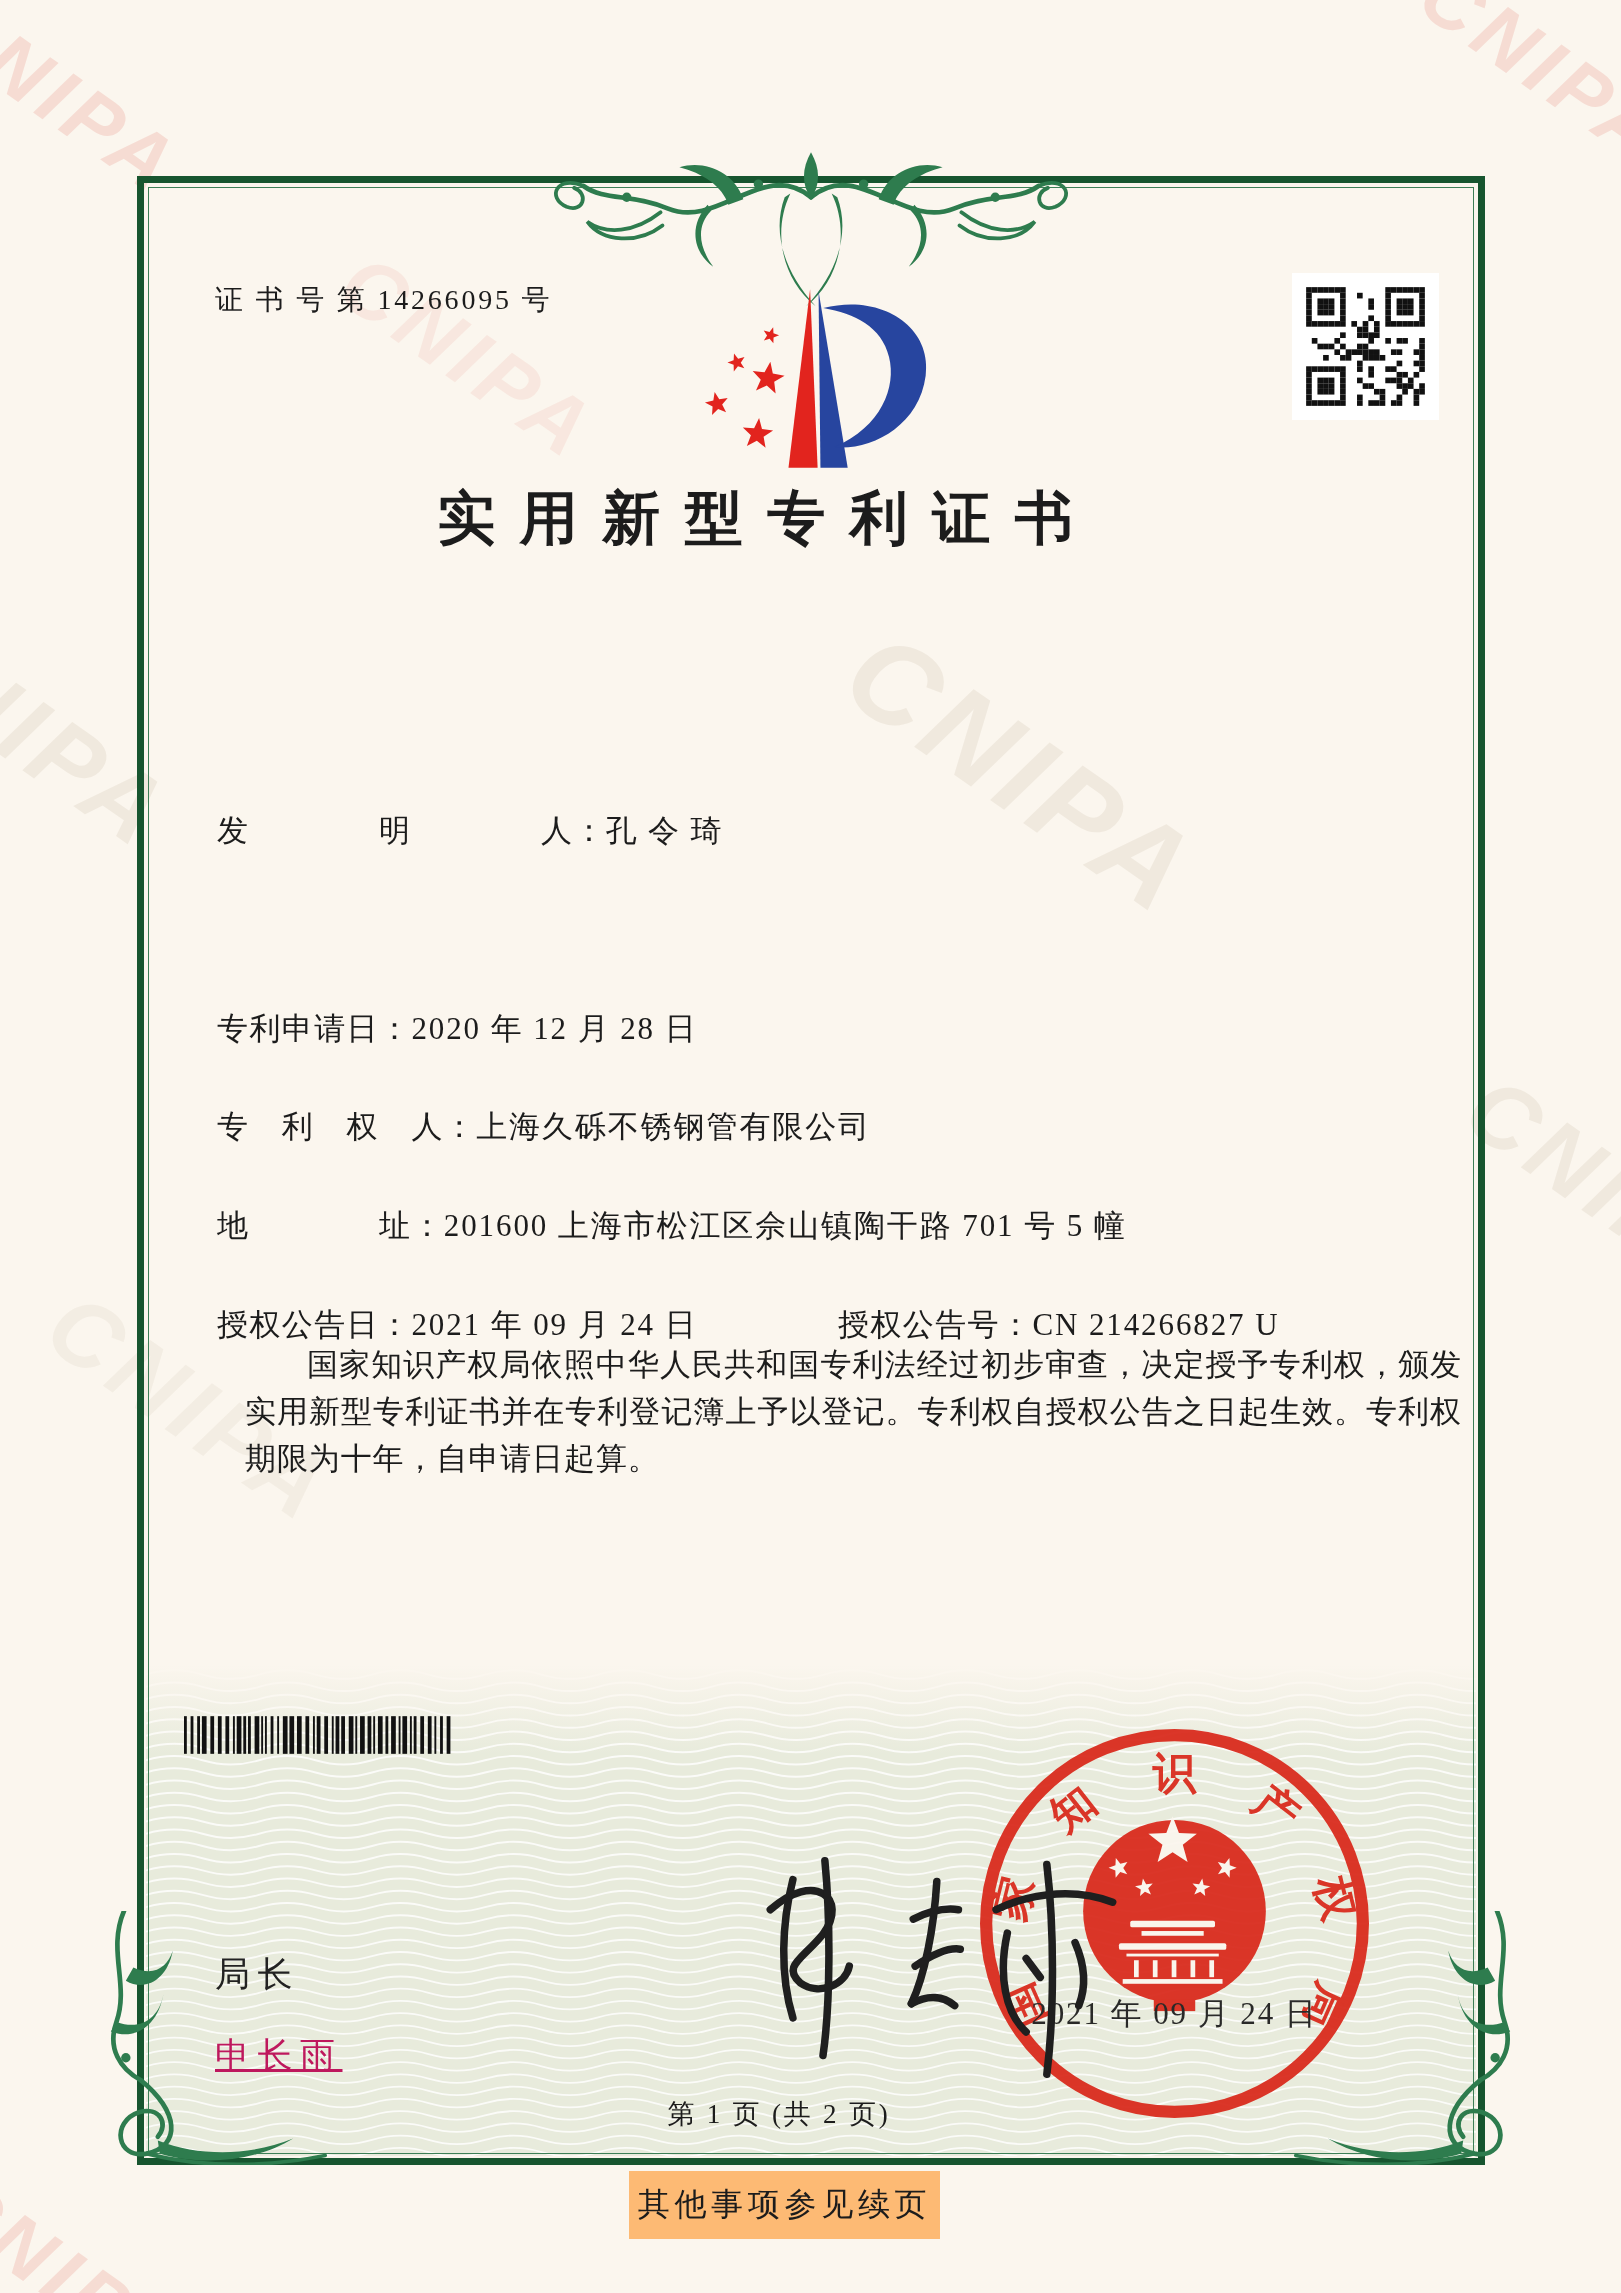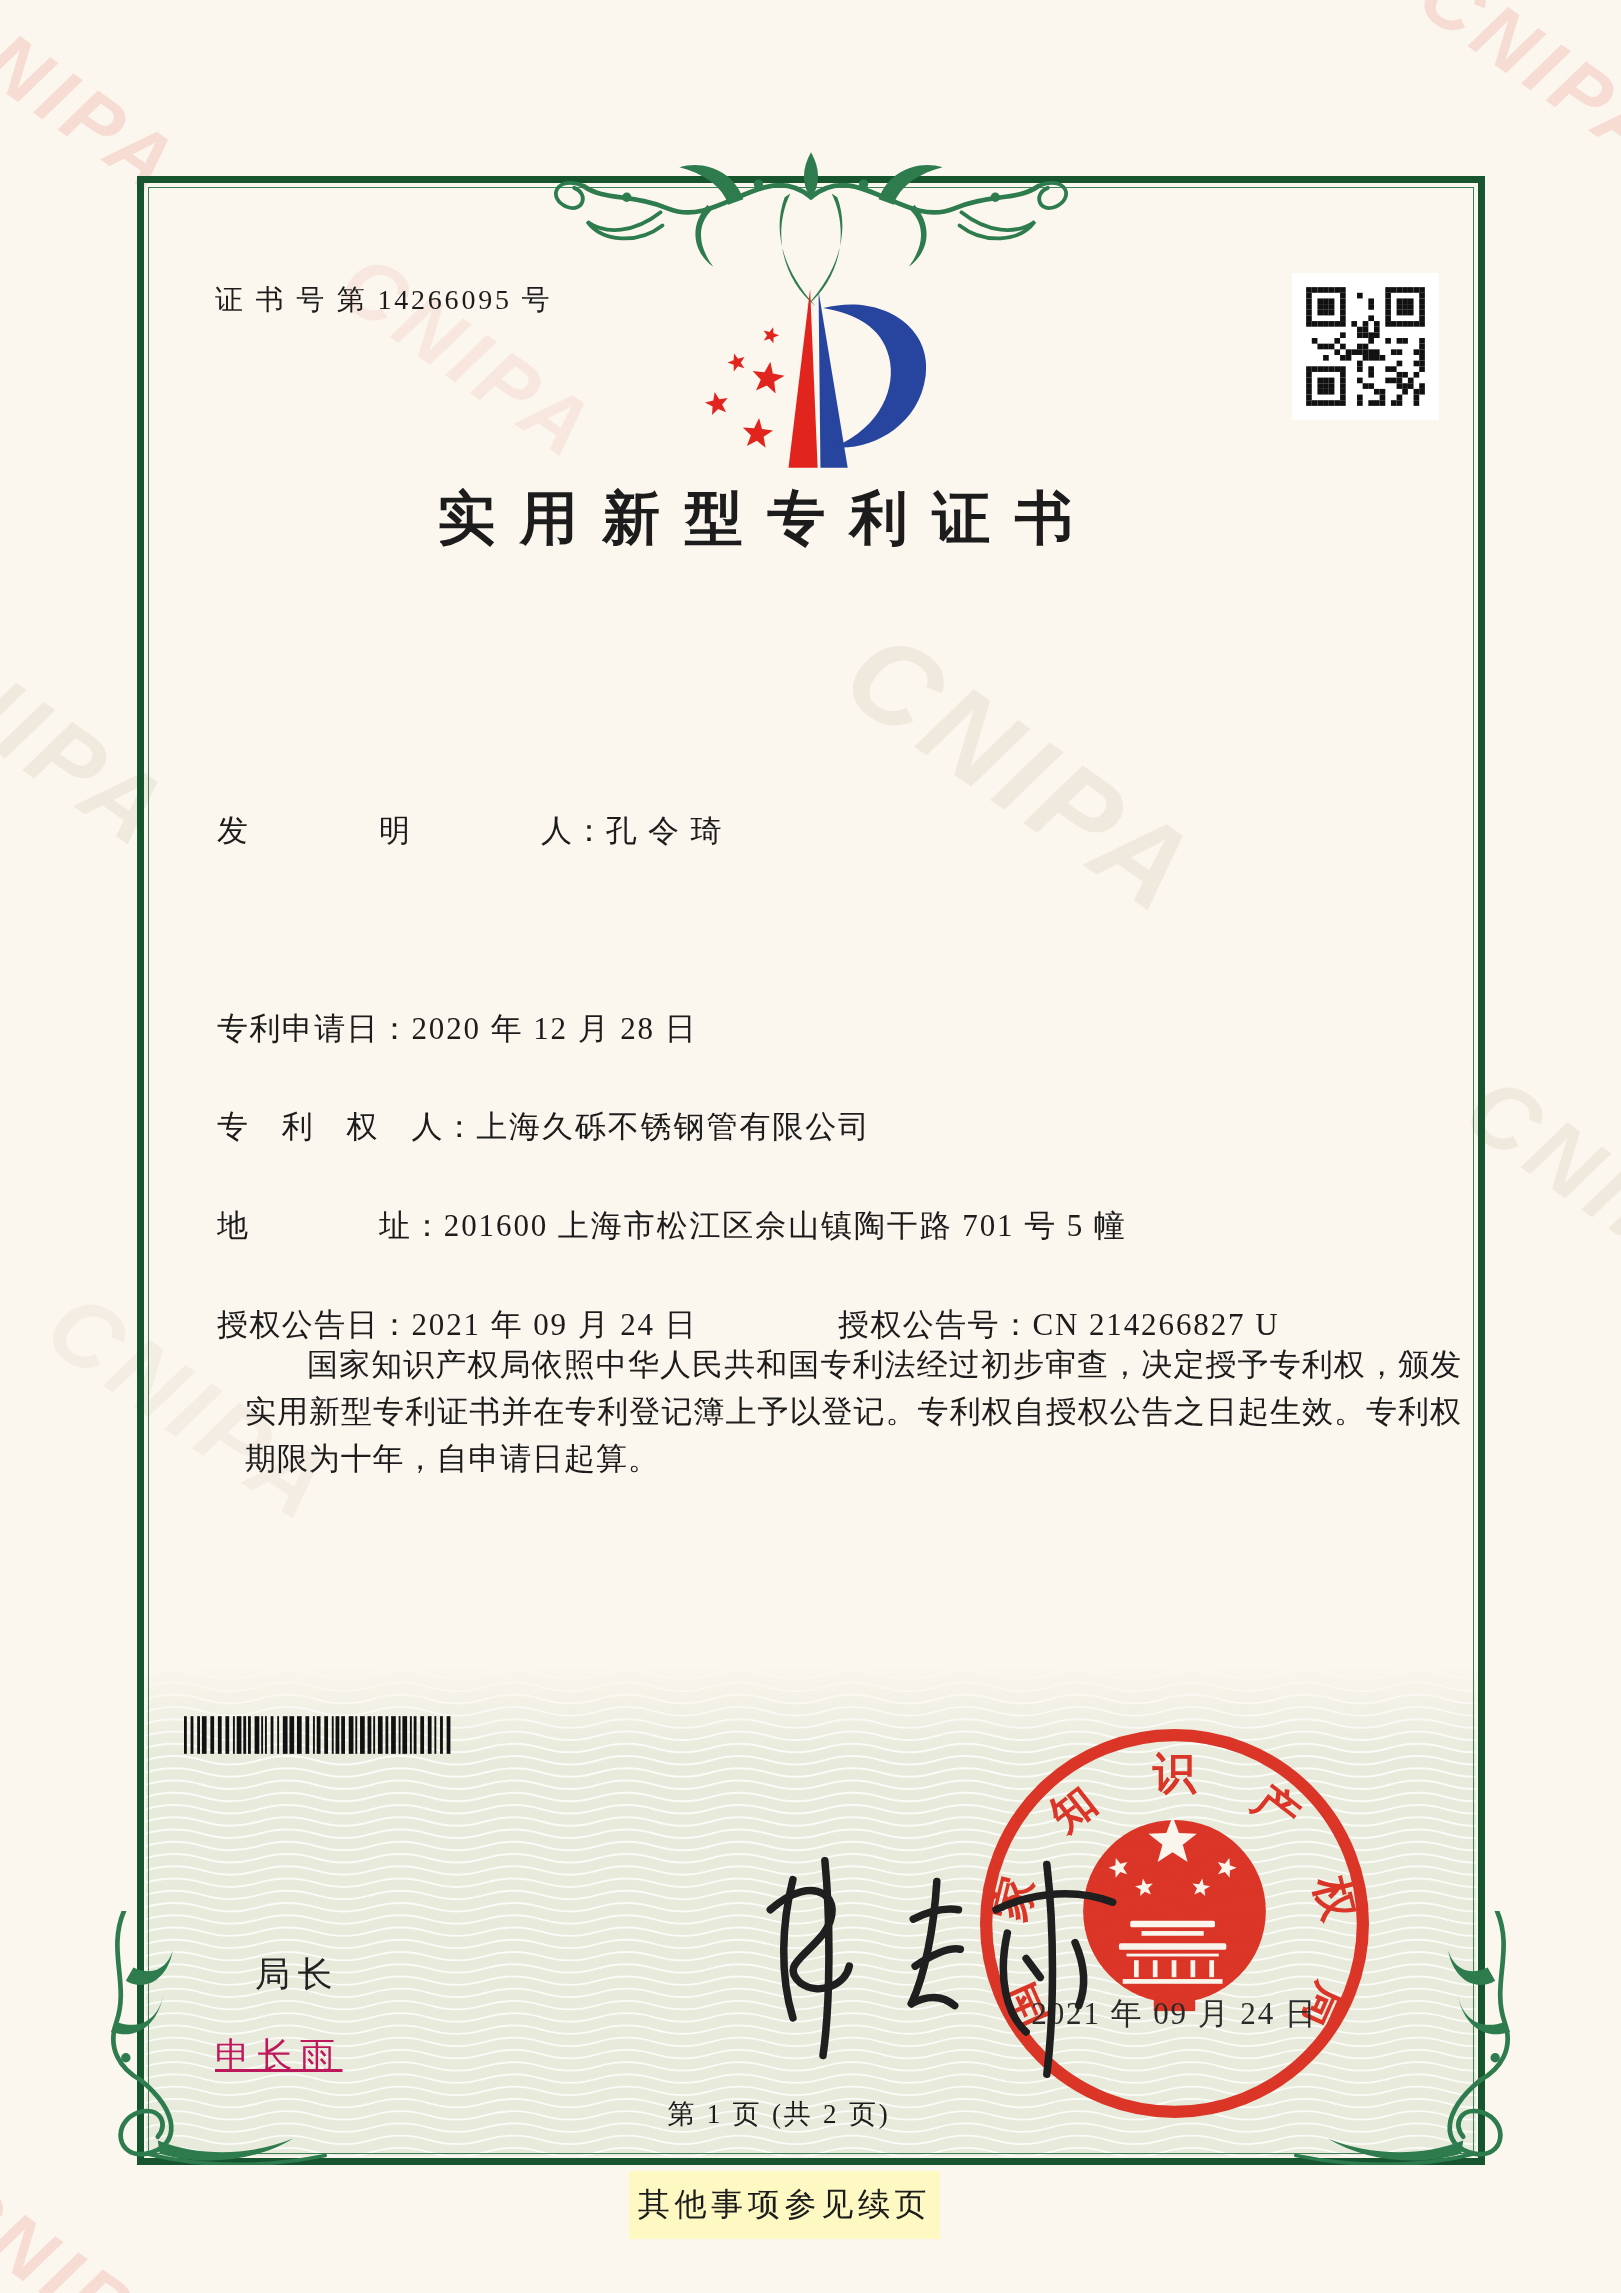--- a/index.html
+++ b/index.html
@@ -24,26 +24,26 @@
   .qr{position:absolute;left:1292px;top:273px;width:147px;height:147px;background:#fff;}
   .title{position:absolute;left:137px;top:480px;width:1236px;text-align:center;font-size:58px;font-weight:bold;
          letter-spacing:24.5px;text-indent:24.5px;}
   .field-row{position:absolute;left:217px;font-size:31px;letter-spacing:1.4px;white-space:nowrap;}
   .field-row .value{letter-spacing:1.9px;}
   .val-wide{letter-spacing:11.3px !important;}
   .cell2{position:absolute;left:621px;top:0;}
   .body-text{position:absolute;left:205px;top:1341px;width:1217px;font-size:31px;line-height:47px;text-align:justify;letter-spacing:0.9px;margin-left:40px;}
   .body-text p{margin:0;text-indent:2em;}
   .barcode{position:absolute;left:184px;top:1716px;}
-  .signer-title{position:absolute;left:215px;top:1951px;font-family:"Liberation Sans","DejaVu Sans",sans-serif;font-size:35px;letter-spacing:7.5px;color:#222;margin-left:40px;}
+  .signer-title{position:absolute;left:215px;top:1951px;font-family:"Liberation Sans","DejaVu Sans",sans-serif;font-size:35px;letter-spacing:7.5px;color:#222;}
   .signer-name{position:absolute;left:215px;top:2032px;font-family:"Liberation Sans","DejaVu Sans",sans-serif;font-size:35px;letter-spacing:7.5px;color:#be185d;text-decoration:underline;}
   .signature{position:absolute;left:744px;top:1853px;z-index:7;}
   .seal{position:absolute;left:972px;top:1721px;z-index:6;opacity:.93;}
   .page-num{position:absolute;left:137px;top:2096px;width:1284px;text-align:center;font-size:27px;letter-spacing:2.8px;z-index:5;}
-  .cont-box{position:absolute;left:629px;top:2171px;width:311px;height:68px;background:#fef9c3;z-index:5;
+  .cont-box{position:absolute;left:629px;top:2171px;width:311px;height:68px;background:#fdba74;z-index:5;
             display:flex;align-items:center;justify-content:center;}
   .cont-box span{font-size:32px;letter-spacing:4.7px;}
 </style>
 </head>
 <body>
 
 <div class="page">
 
   <span class="wm wm-pink" style="left:-33px;top:-23.5px;font-size:80px;">CNIPA</span>
   <span class="wm wm-pink" style="left:1455px;top:-52px;font-size:80px;">CNIPA</span>

